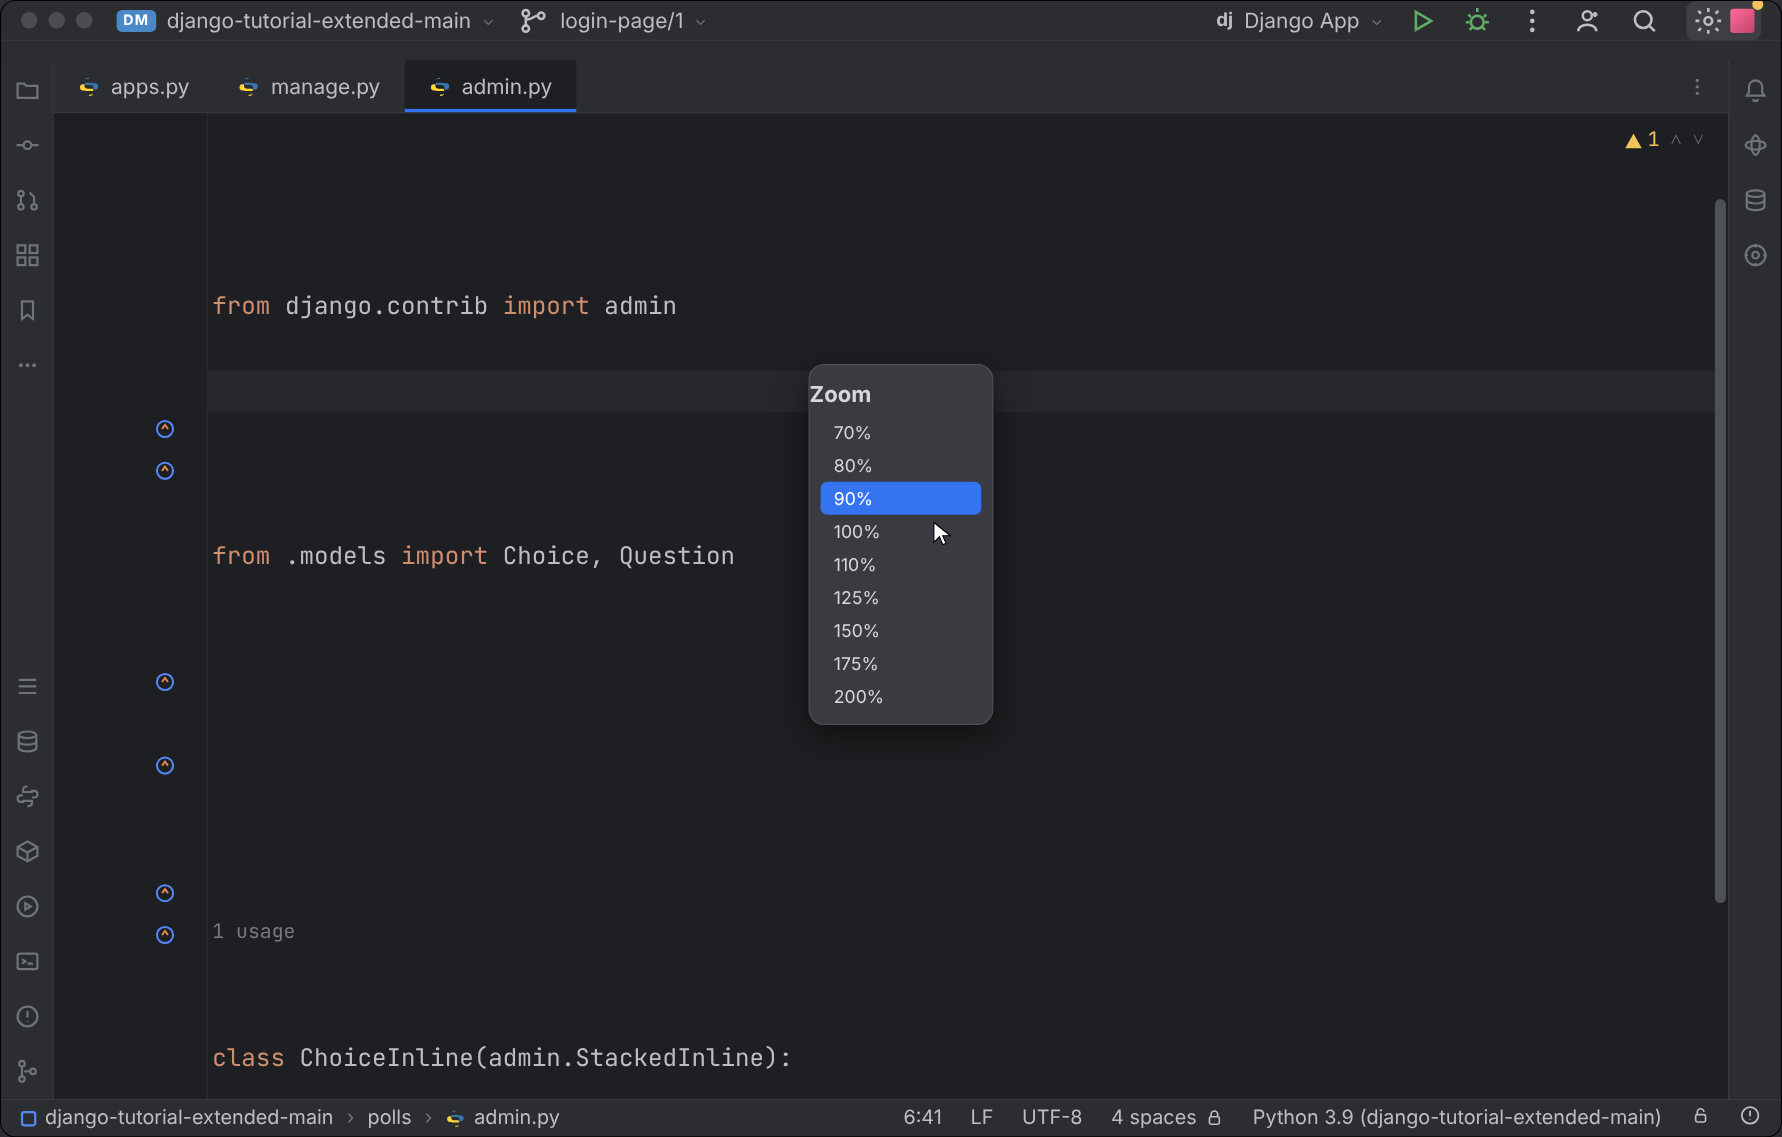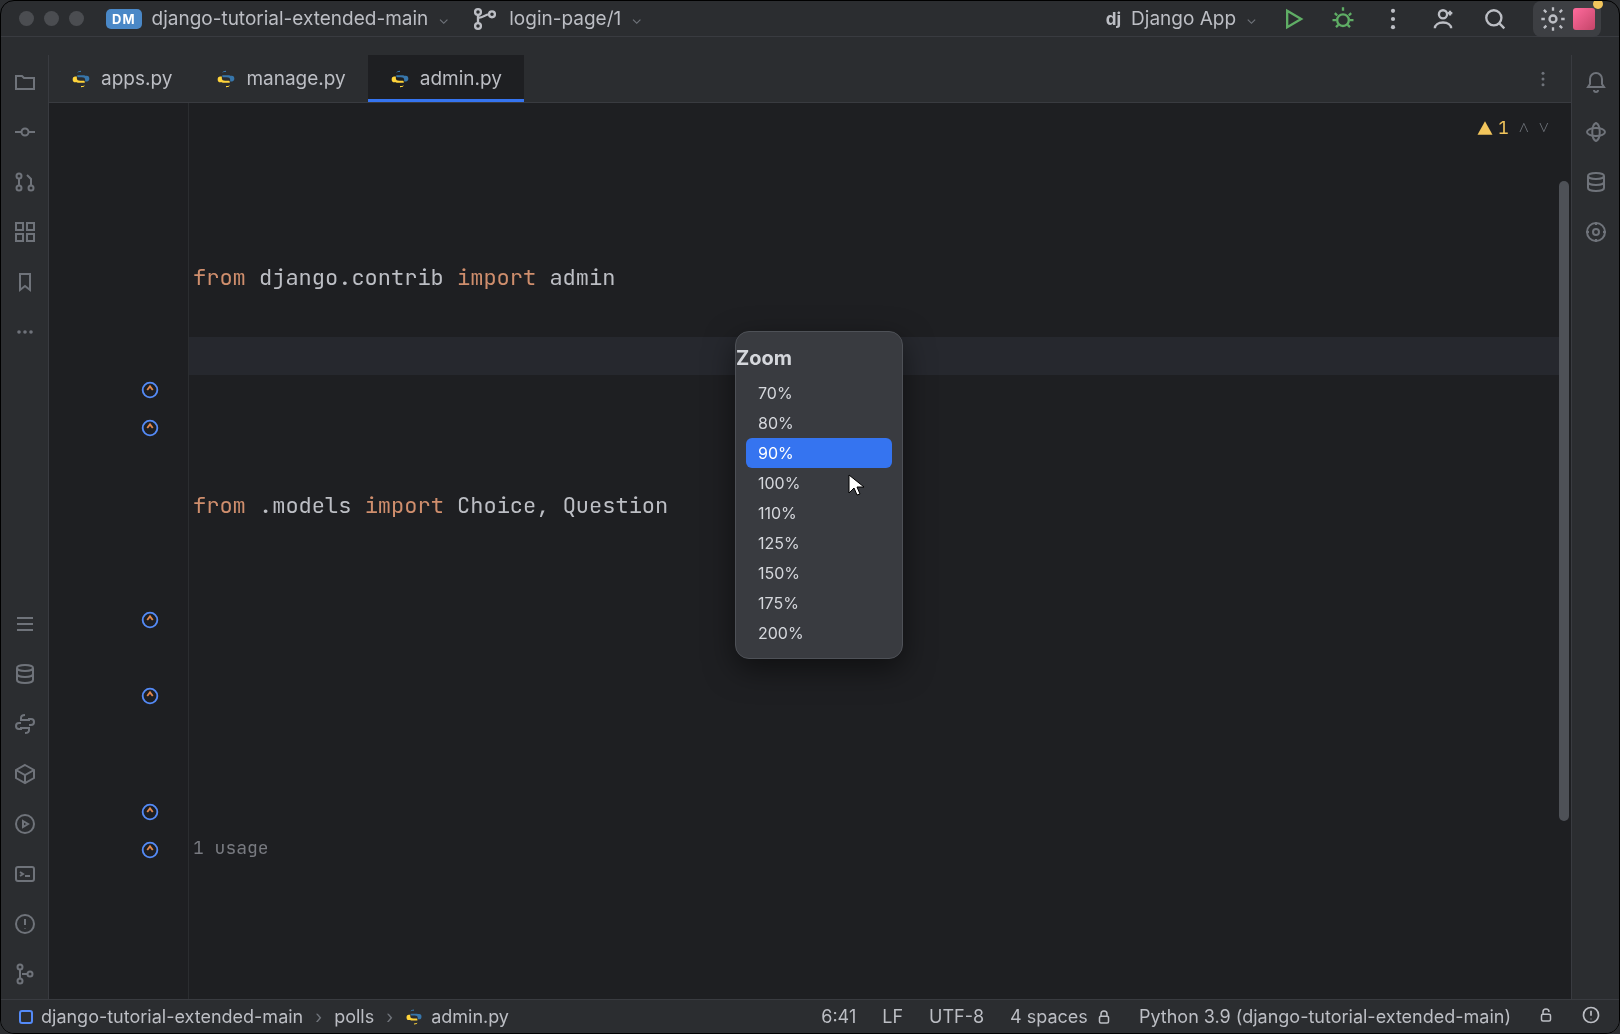--- a/index.html
+++ b/index.html
@@ -380,20 +380,21 @@
 
       <div class="editor">
         <div class="caret-line" style="top:234px;height:38px;"></div>
 
         <div class="codeline"><span class="kw">from</span><span> django.contrib </span><span class="kw">import</span><span> admin</span></div>
         <div class="codeline">&nbsp;</div>
         <div class="codeline"><span class="kw">from</span><span> .models </span><span class="kw">import</span><span> Choice, Question</span></div>
         <div class="codeline">&nbsp;</div>
         <div class="codeline">&nbsp;</div>
         <div class="codeline us">1 usage</div>
+        <div class="codeline"><span class="kw">class</span><span class="cls-name"> ChoiceInline</span><span>(admin.StackedInline):</span></div>
         
         
         
         
         
         
         
         
         
         

